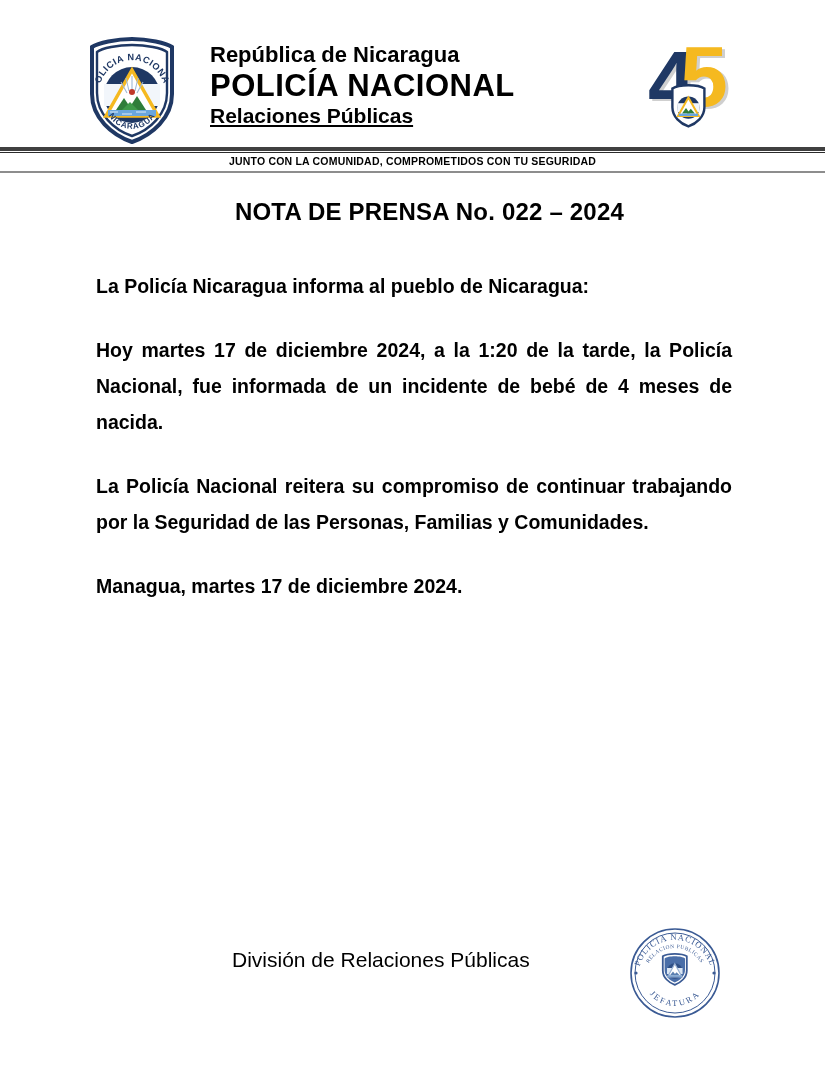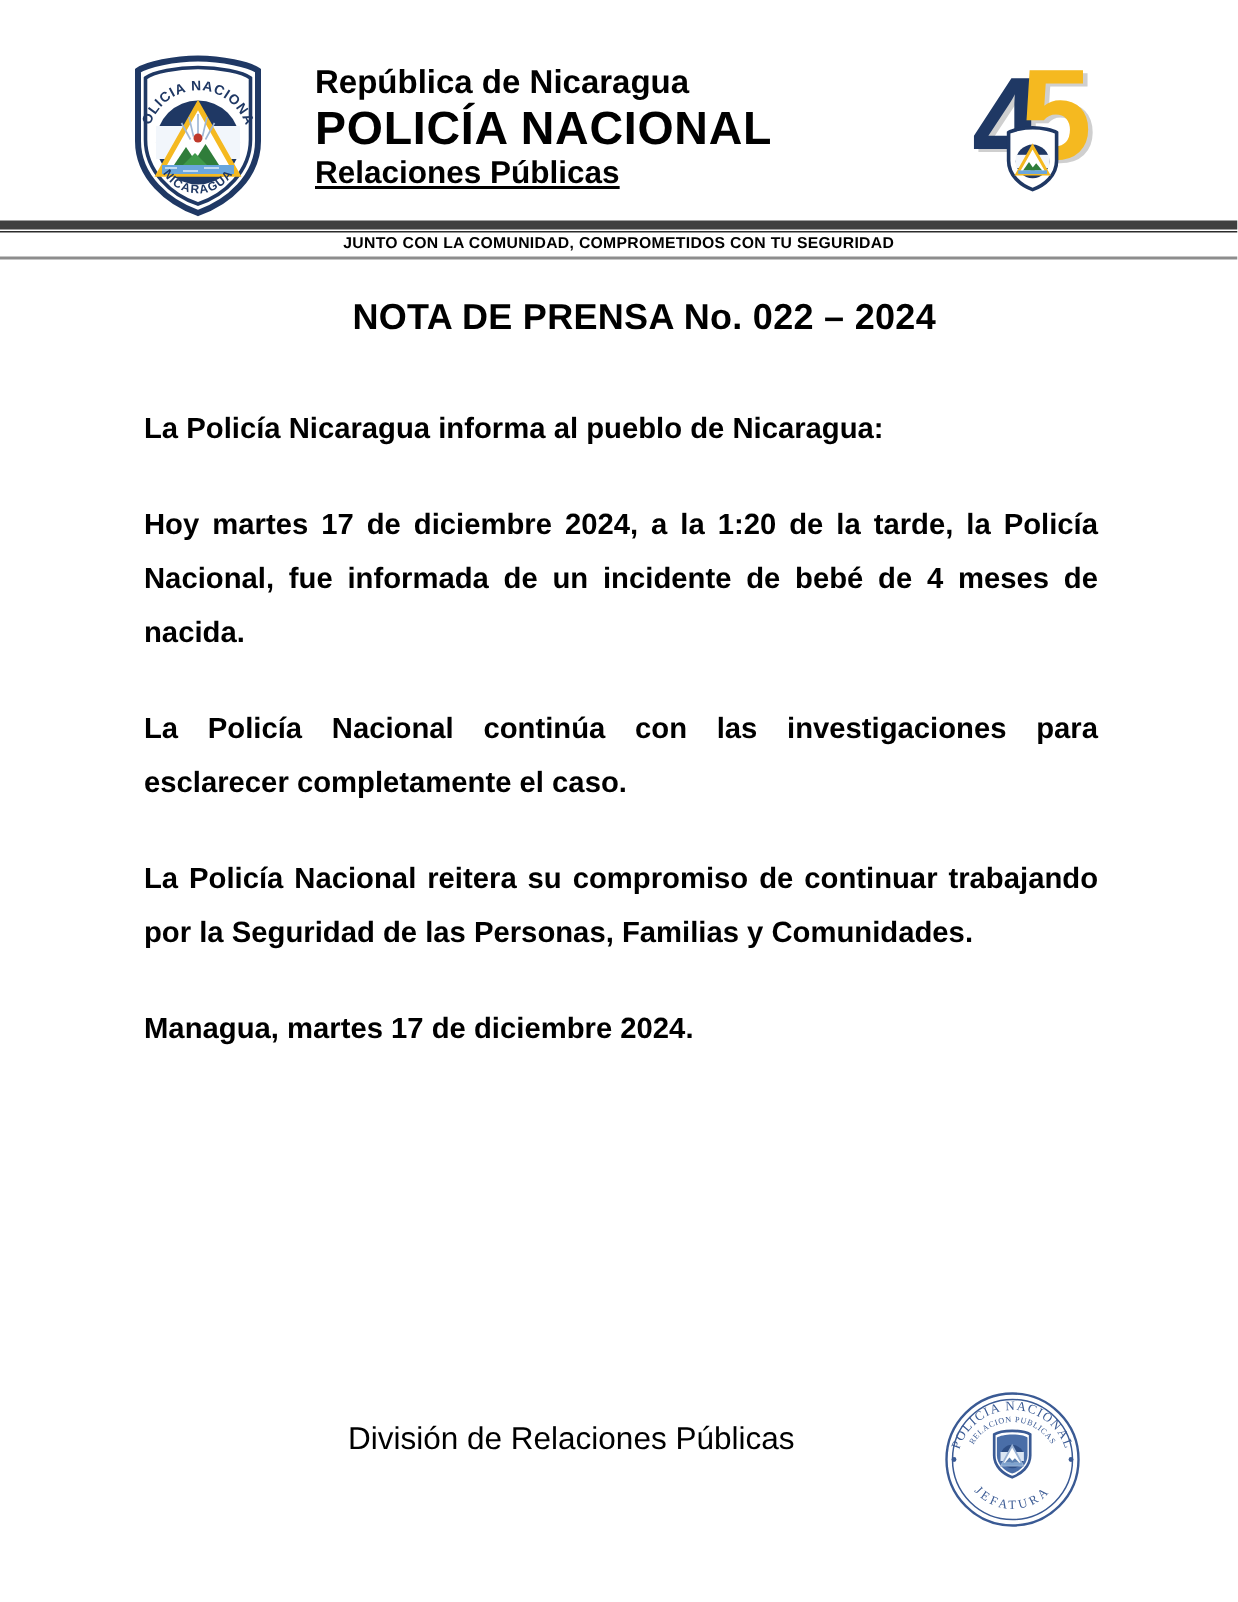--- a/index.html
+++ b/index.html
@@ -70,21 +70,21 @@
     width: 96px;
     height: 104px;
   }
 
   
   .slogan-bar {
     position: absolute;
     top: 147px;
     left: 0;
     width: 825px;
-    border-top: 6px solid #404040;
+    border-top: 4px solid #404040;
     border-bottom: 2px solid #8d8d8d;
     box-sizing: border-box;
     height: 26px;
     display: flex;
     align-items: center;
     justify-content: center;
     background: #ffffff;
     text-align: center;
   }
   .slogan-bar::before {
@@ -240,21 +240,20 @@
 
   <div class="slogan-bar">
     <span class="slogan-text">JUNTO CON LA COMUNIDAD, COMPROMETIDOS CON TU SEGURIDAD</span>
   </div>
 
   <div class="doc-title">NOTA DE PRENSA No. 022 – 2024</div>
 
   <div class="body-block">
     <p class="para nojustify">La Policía Nicaragua informa al pueblo de Nicaragua:</p>
     <p class="para">Hoy martes 17 de diciembre 2024, a la 1:20 de la tarde, la Policía Nacional, fue informada de un incidente de bebé de 4 meses de nacida.</p>
-    <p class="para">La Policía Nacional continúa con las investigaciones para esclarecer completamente el caso.</p>
     <p class="para">La Policía Nacional reitera su compromiso de continuar trabajando por la Seguridad de las Personas, Familias y Comunidades.</p>
     <p class="para nojustify last-para">Managua, martes 17 de diciembre 2024.</p>
   </div>
 
   <div class="footer">
     <div class="footer-signature">División de Relaciones Públicas</div>
 
     <div class="footer-seal">
       <svg viewBox="0 0 100 100" width="100" height="100" xmlns="http://www.w3.org/2000/svg">
         <defs>

